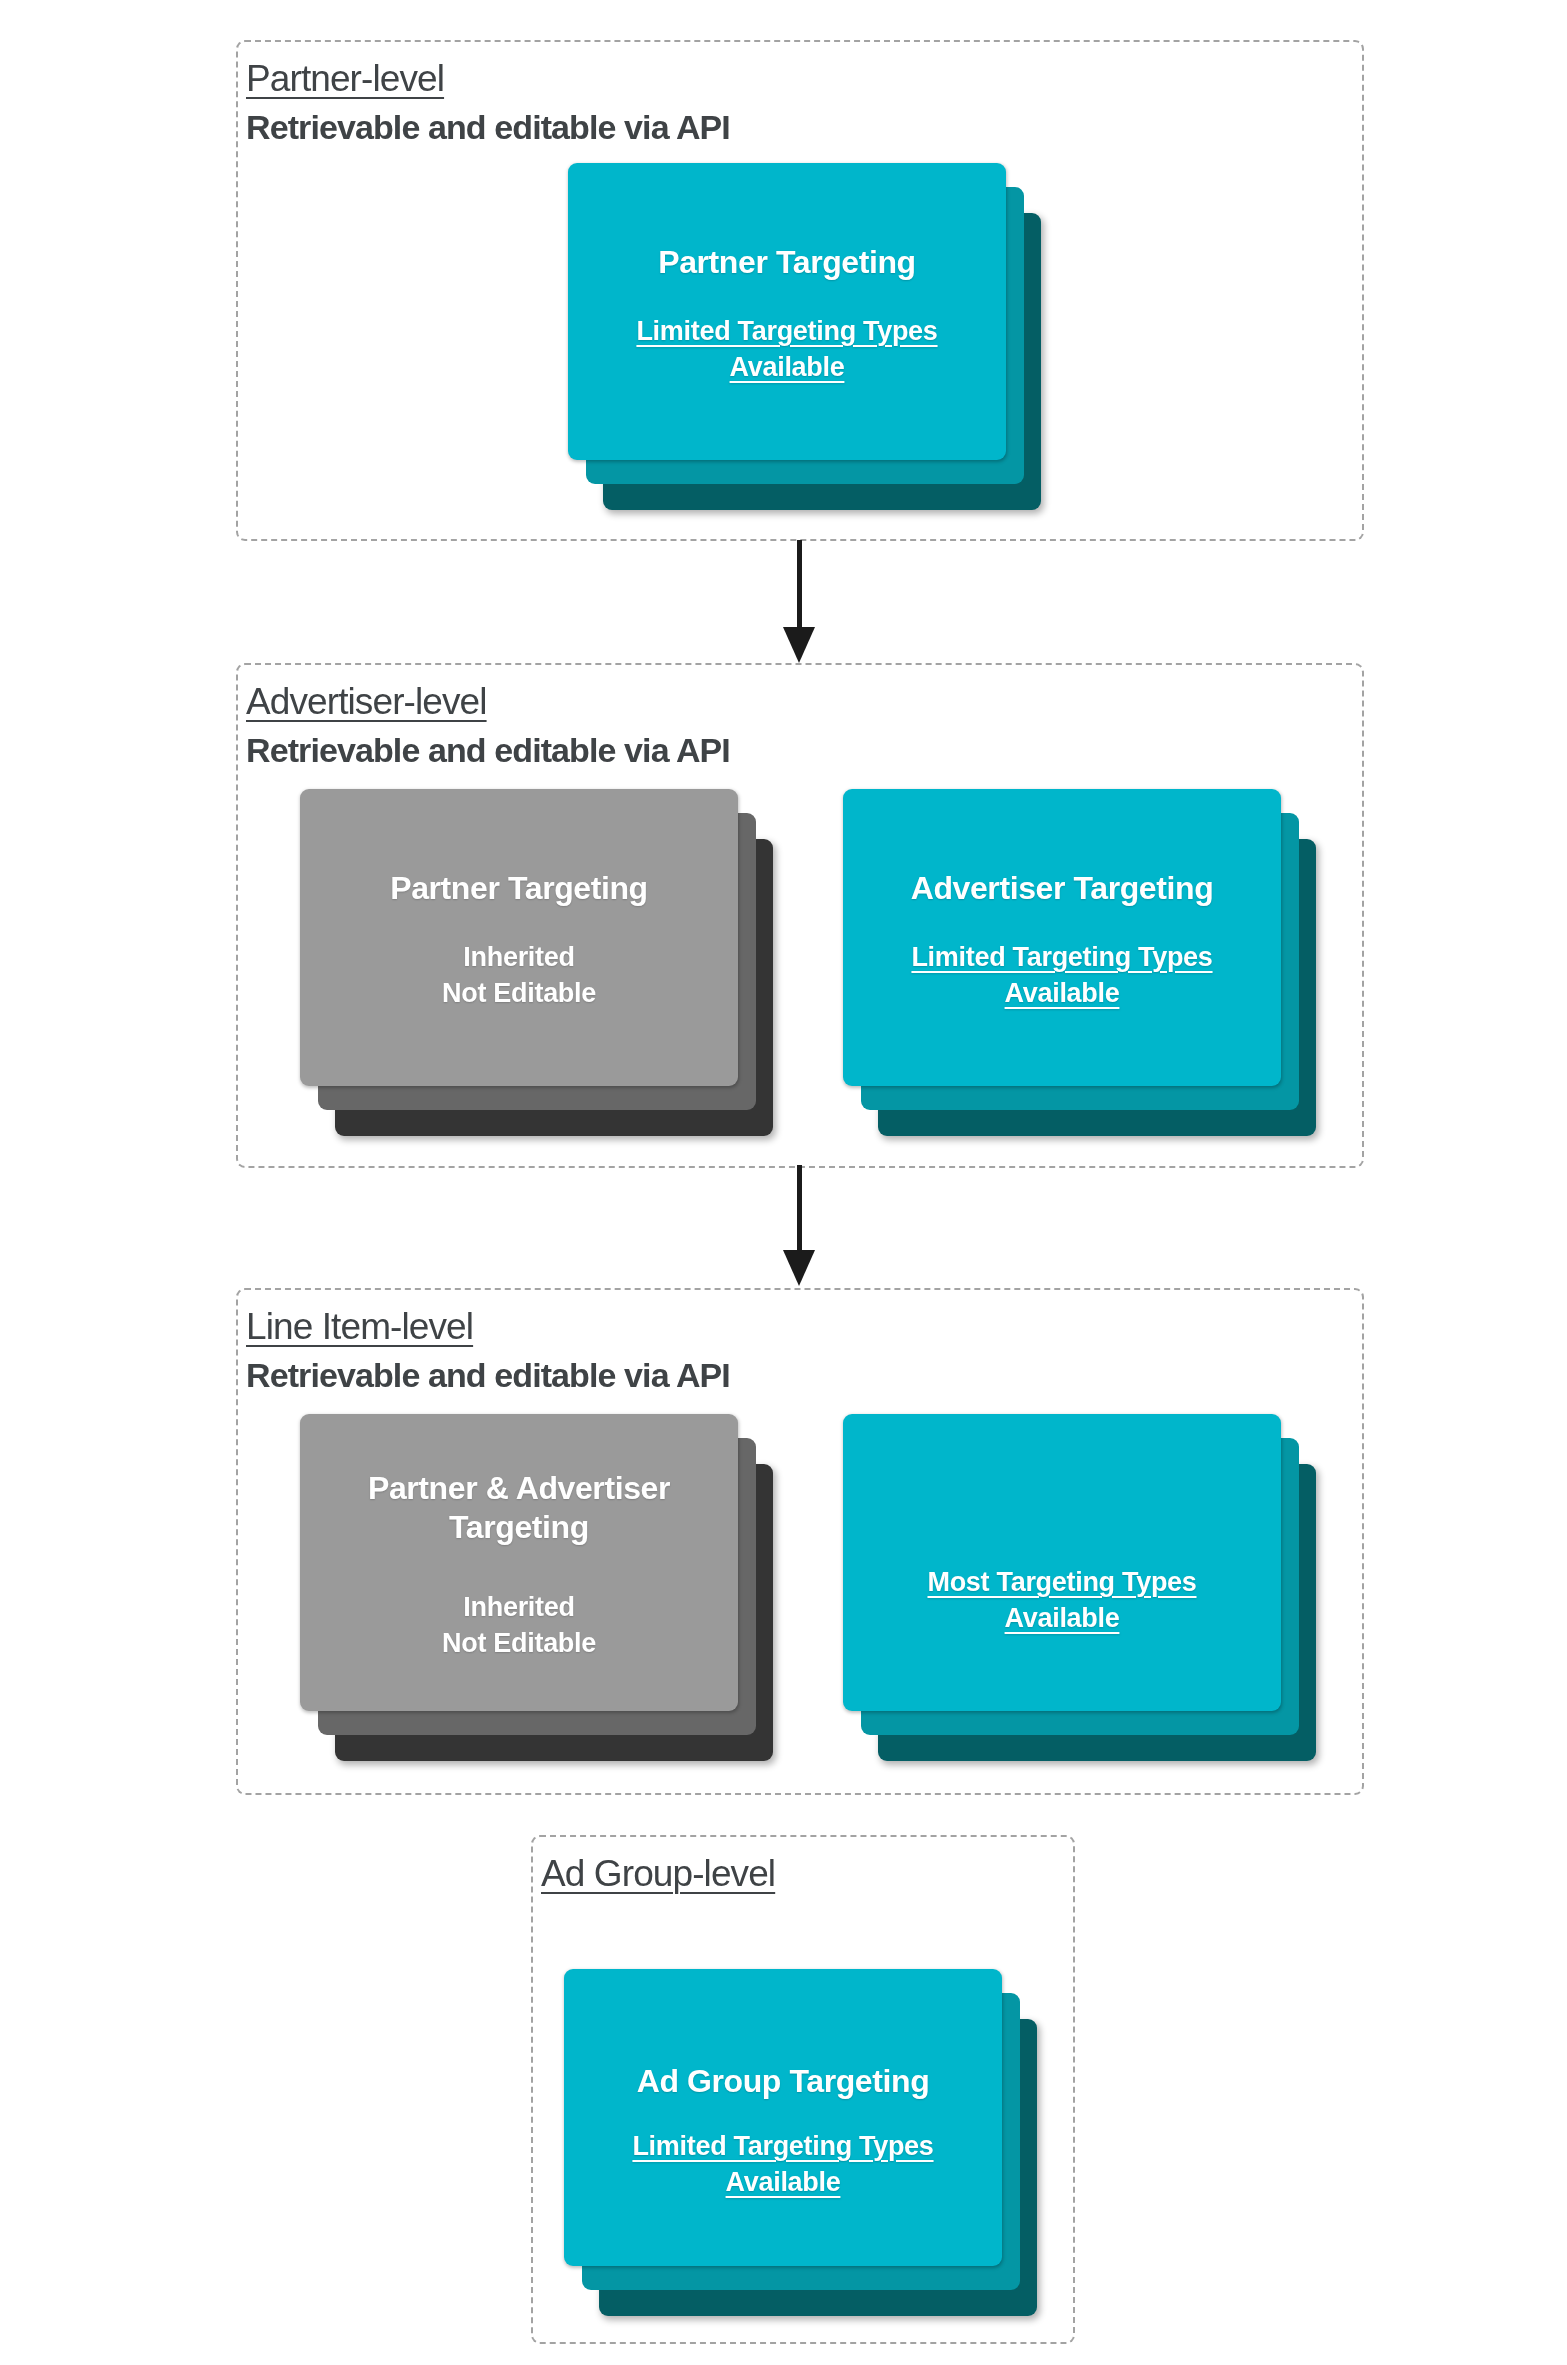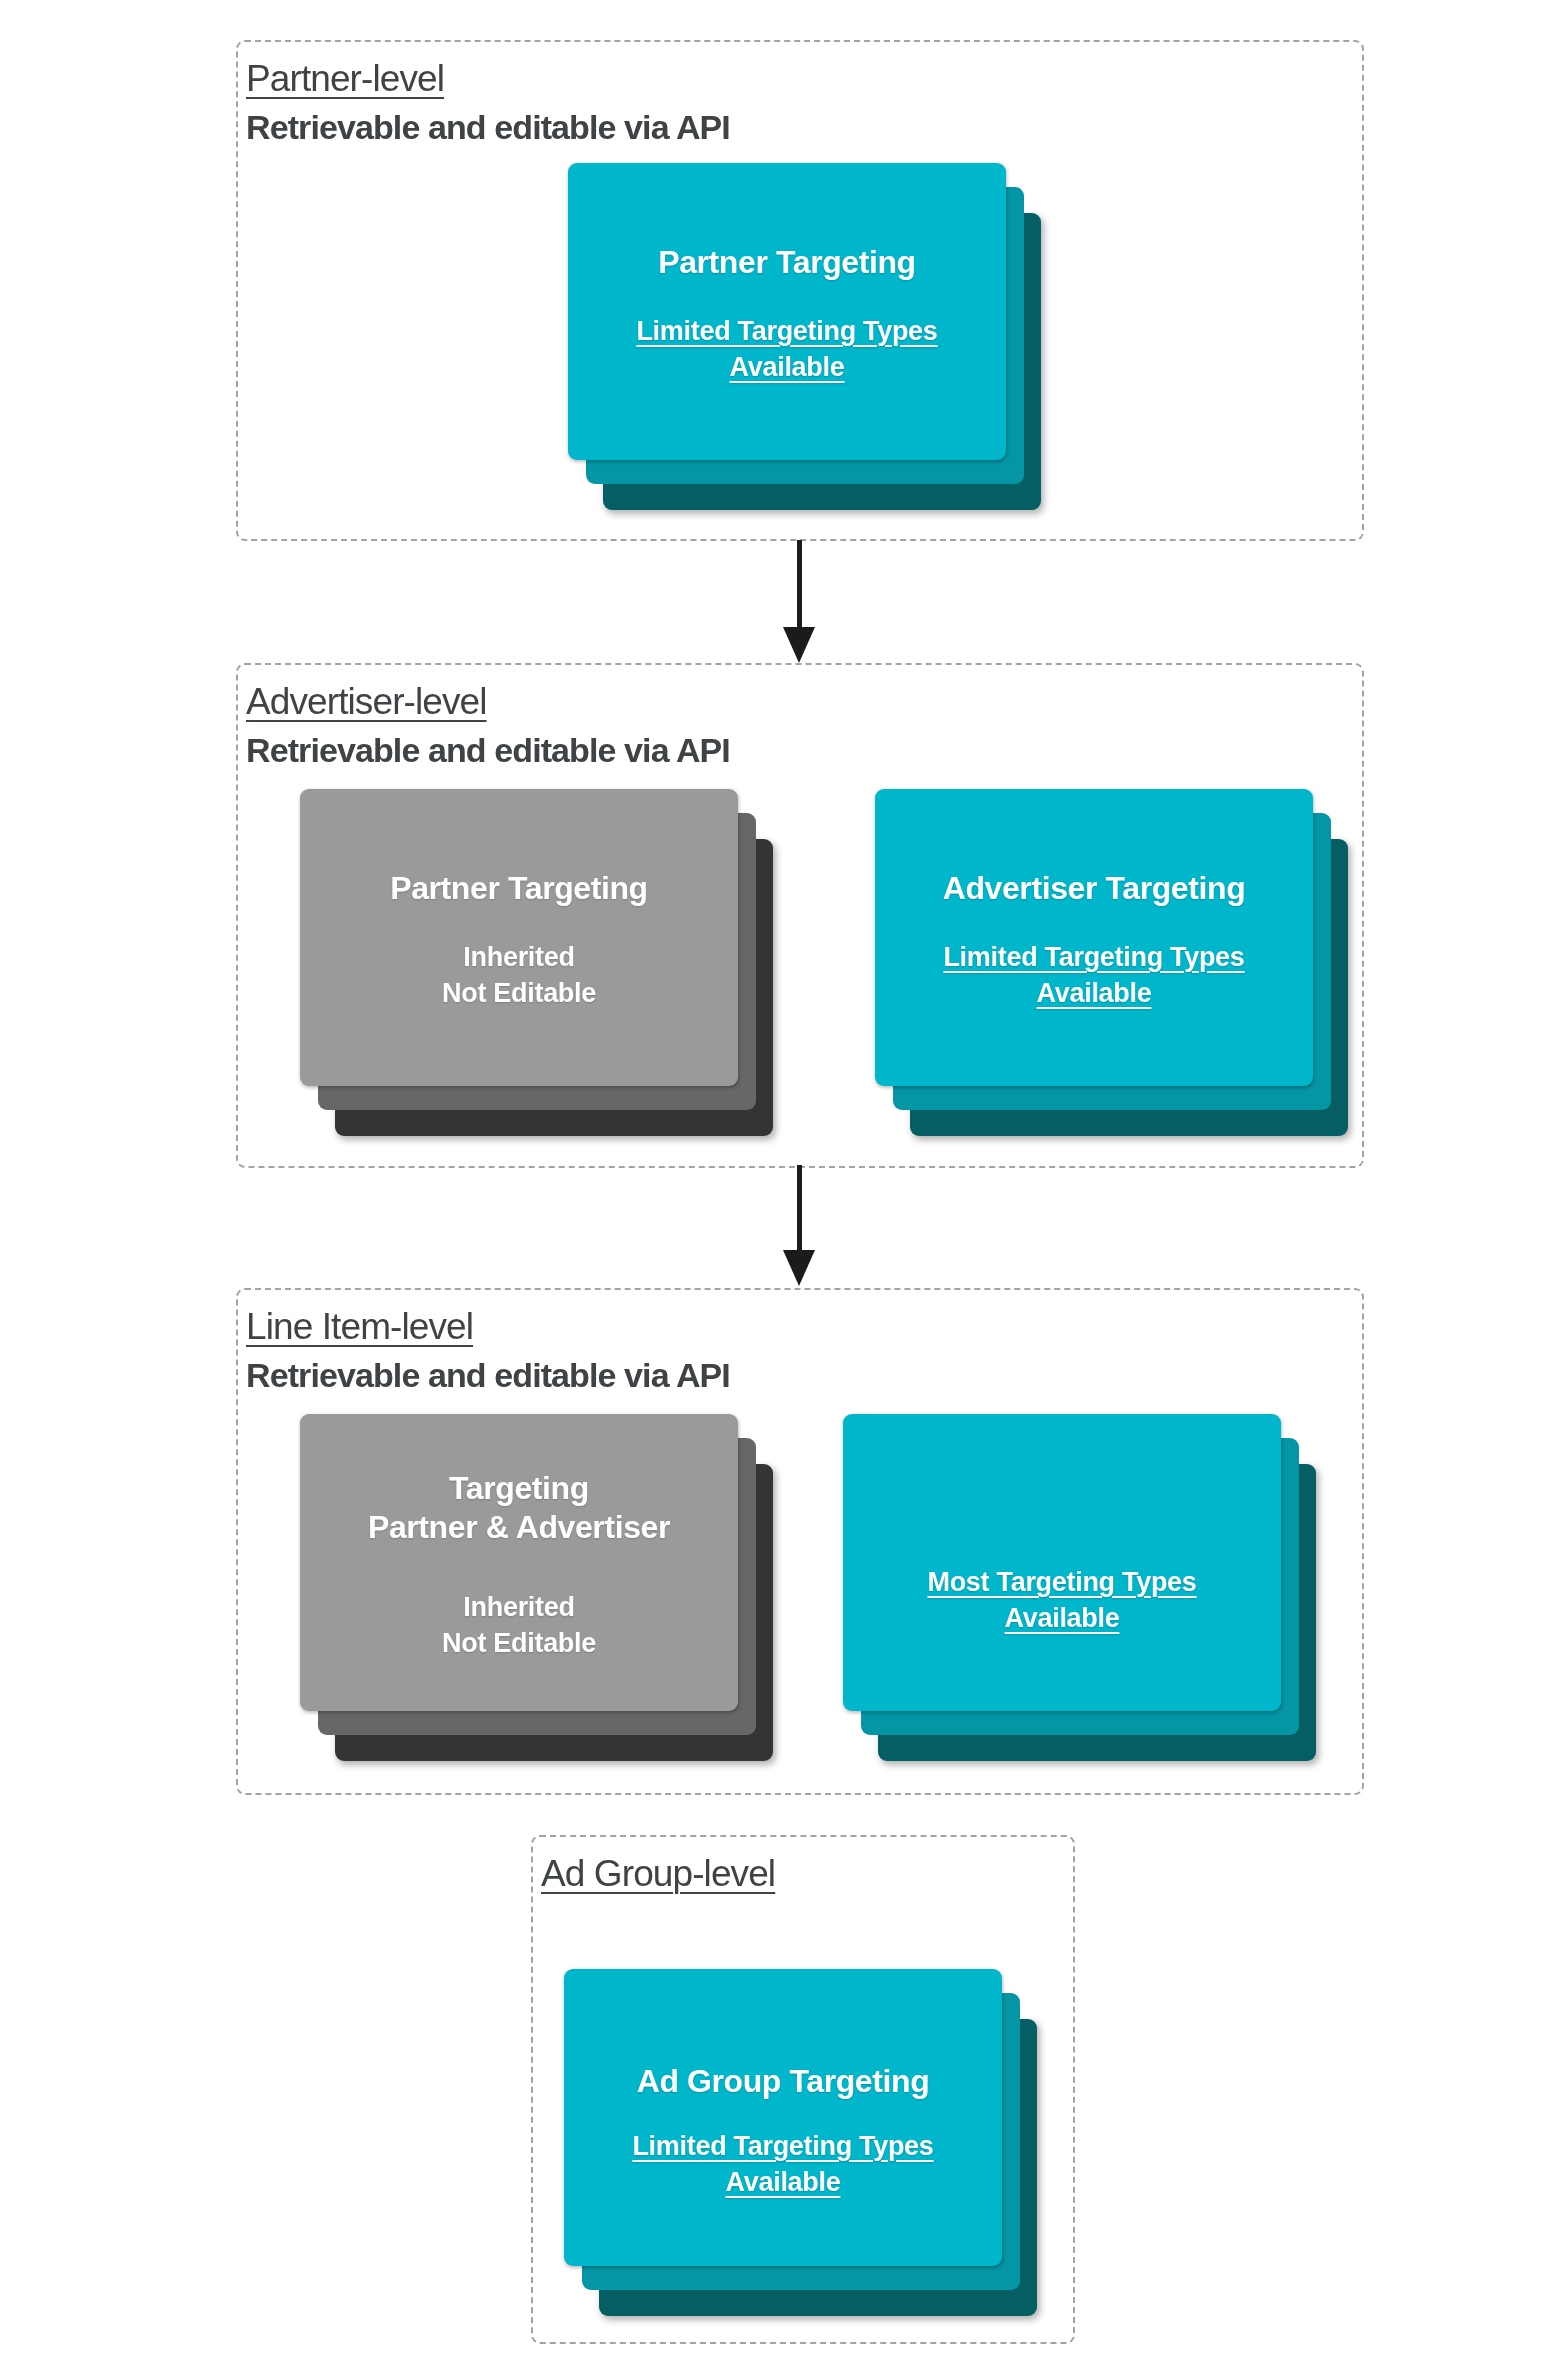--- a/index.html
+++ b/index.html
@@ -105,21 +105,21 @@
       <div class="card">
         <div class="card-title">
           <div>Partner Targeting</div>
         </div>
         <div class="card-body">
           <div>Inherited</div>
           <div>Not Editable</div>
         </div>
       </div>
     </div>
-    <div class="stack teal" style="left:637px;top:124px;">
+    <div class="stack teal" style="left:605px;top:124px;">
       <div class="layer l3"></div>
       <div class="layer l2"></div>
       <div class="card">
         <div class="card-title">
           <div>Advertiser Targeting</div>
         </div>
         <div class="card-body underlined">
           <div>Limited Targeting Types</div>
           <div>Available</div>
         </div>
@@ -133,22 +133,22 @@
   <section class="panel" style="left:236px;top:1288px;width:1124px;height:503px;">
     <div class="hdr">
       <div class="hdr-title">Line Item-level</div>
       <div class="hdr-sub">Retrievable and editable via API</div>
     </div>
     <div class="stack gray two-line-title" style="left:62px;top:124px;">
       <div class="layer l3"></div>
       <div class="layer l2"></div>
       <div class="card">
         <div class="card-title">
+          <div>Partner &amp; Advertiser</div>
           <div>Targeting</div>
-          <div>Partner &amp; Advertiser</div>
         </div>
         <div class="card-body">
           <div>Inherited</div>
           <div>Not Editable</div>
         </div>
       </div>
     </div>
     <div class="stack teal" style="left:605px;top:124px;">
       <div class="layer l3"></div>
       <div class="layer l2"></div>

